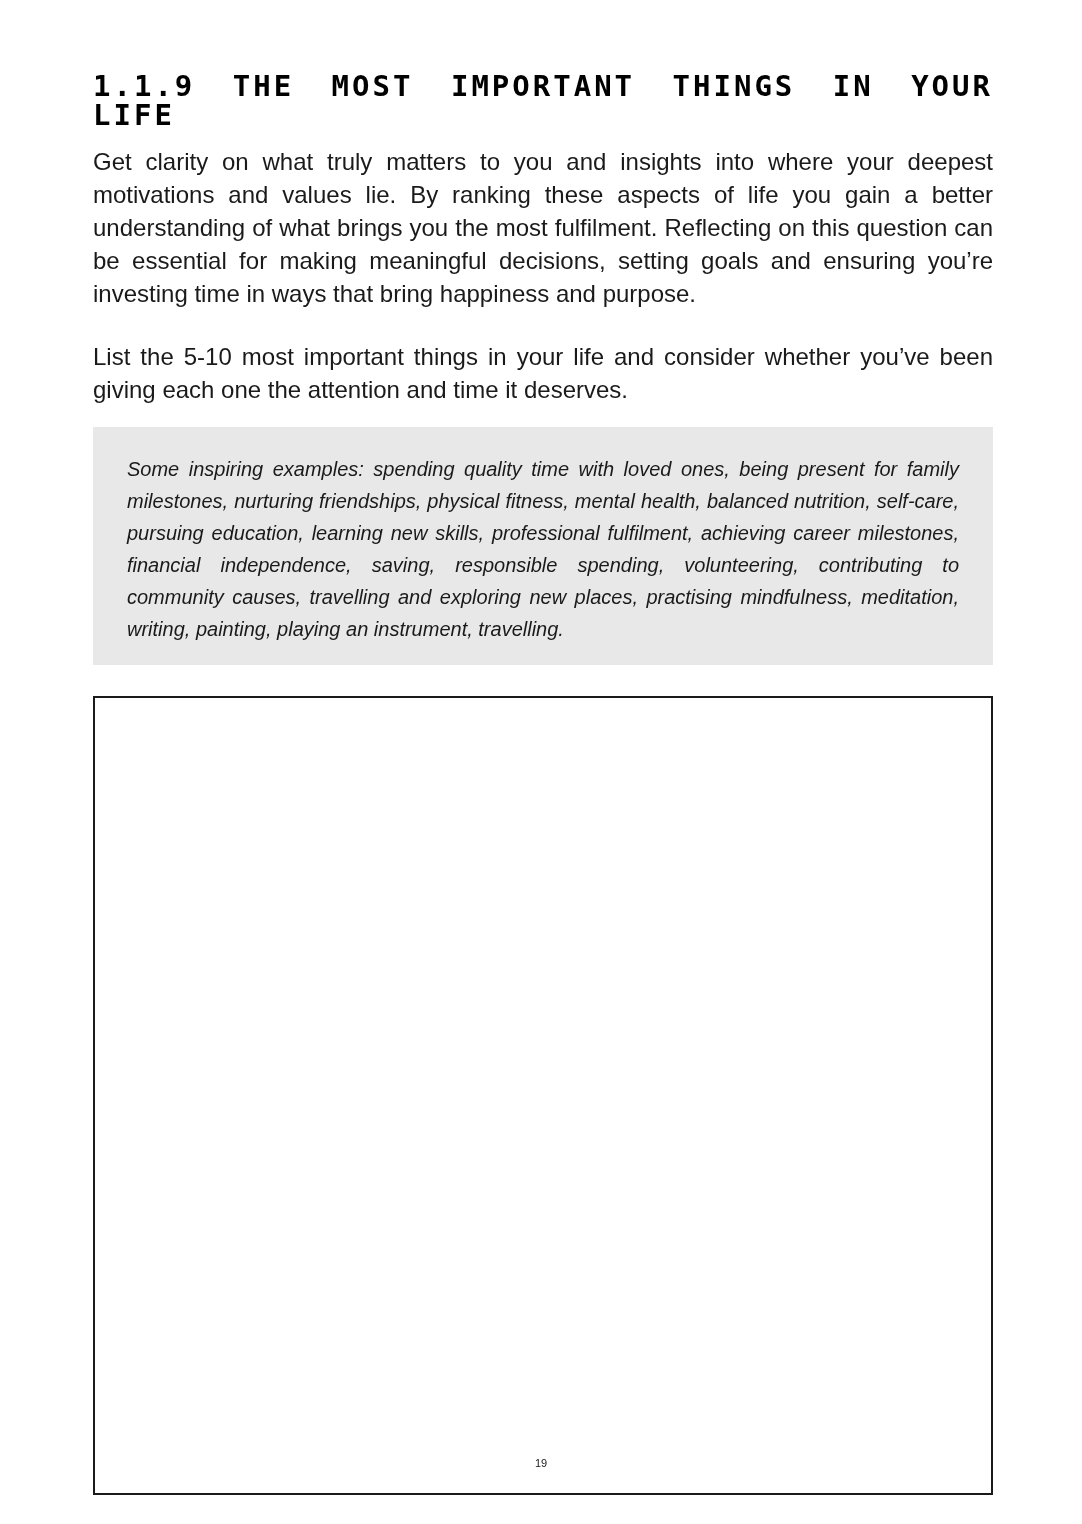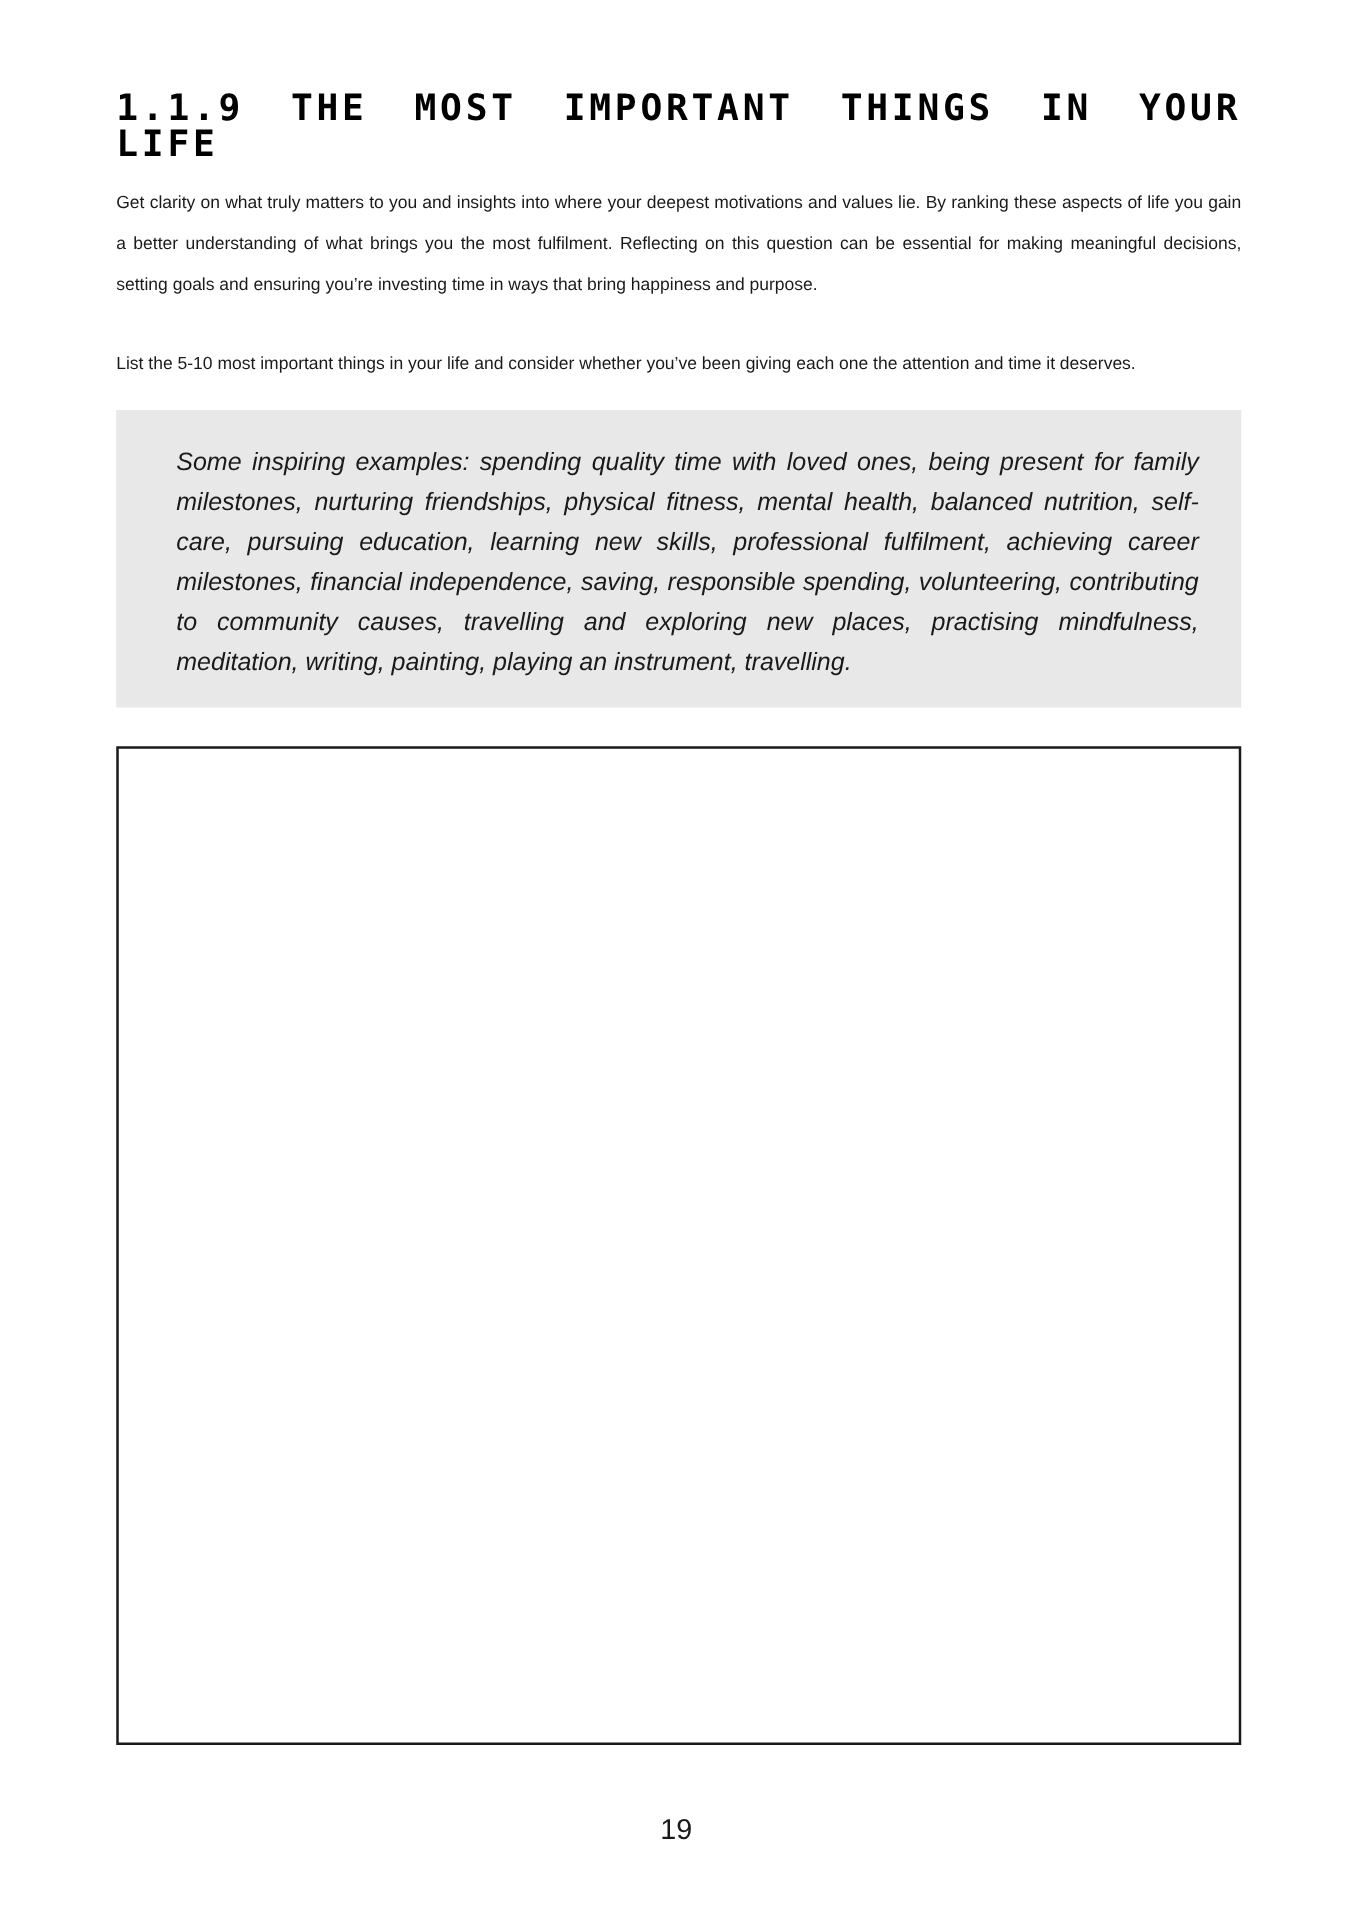--- a/index.html
+++ b/index.html
@@ -28,32 +28,32 @@
     font-weight: bold;
     font-size: 29px;
     line-height: 29px;
     letter-spacing: 3px;
     color: #000000;
     text-align: justify;
     text-align-last: justify;
   }
   .body-text {
     margin: 15px 0 0 0;
-    font-size: 14px;
+    font-size: 24px;
     line-height: 33px;
     text-align: justify;
     color: #1a1a1a;
   }
   .task-text {
     margin-top: 30px;
   }
   .note {
     margin-top: 21px;
     background: #e8e8e8;
-    padding: 26px 34px 20px 48px;
+    padding: 26px 34px 20px 34px;
   }
   .note-text {
     margin: 0;
     font-size: 20px;
     line-height: 32px;
     font-style: italic;
     text-align: justify;
     color: #1a1a1a;
   }
   .answer-box {
@@ -66,21 +66,21 @@
     font-size: 20px;
     line-height: 33px;
     color: #1a1a1a;
   }
   .page-number {
     position: absolute;
     left: 0;
     top: 1452px;
     width: 1082px;
     text-align: center;
-    font-size: 23px;
+    font-size: 11px;
     line-height: 22px;
     color: #1a1a1a;
   }
 </style>
 </head>
 <body>
 
 <div class="page">
   <div class="content">
 

